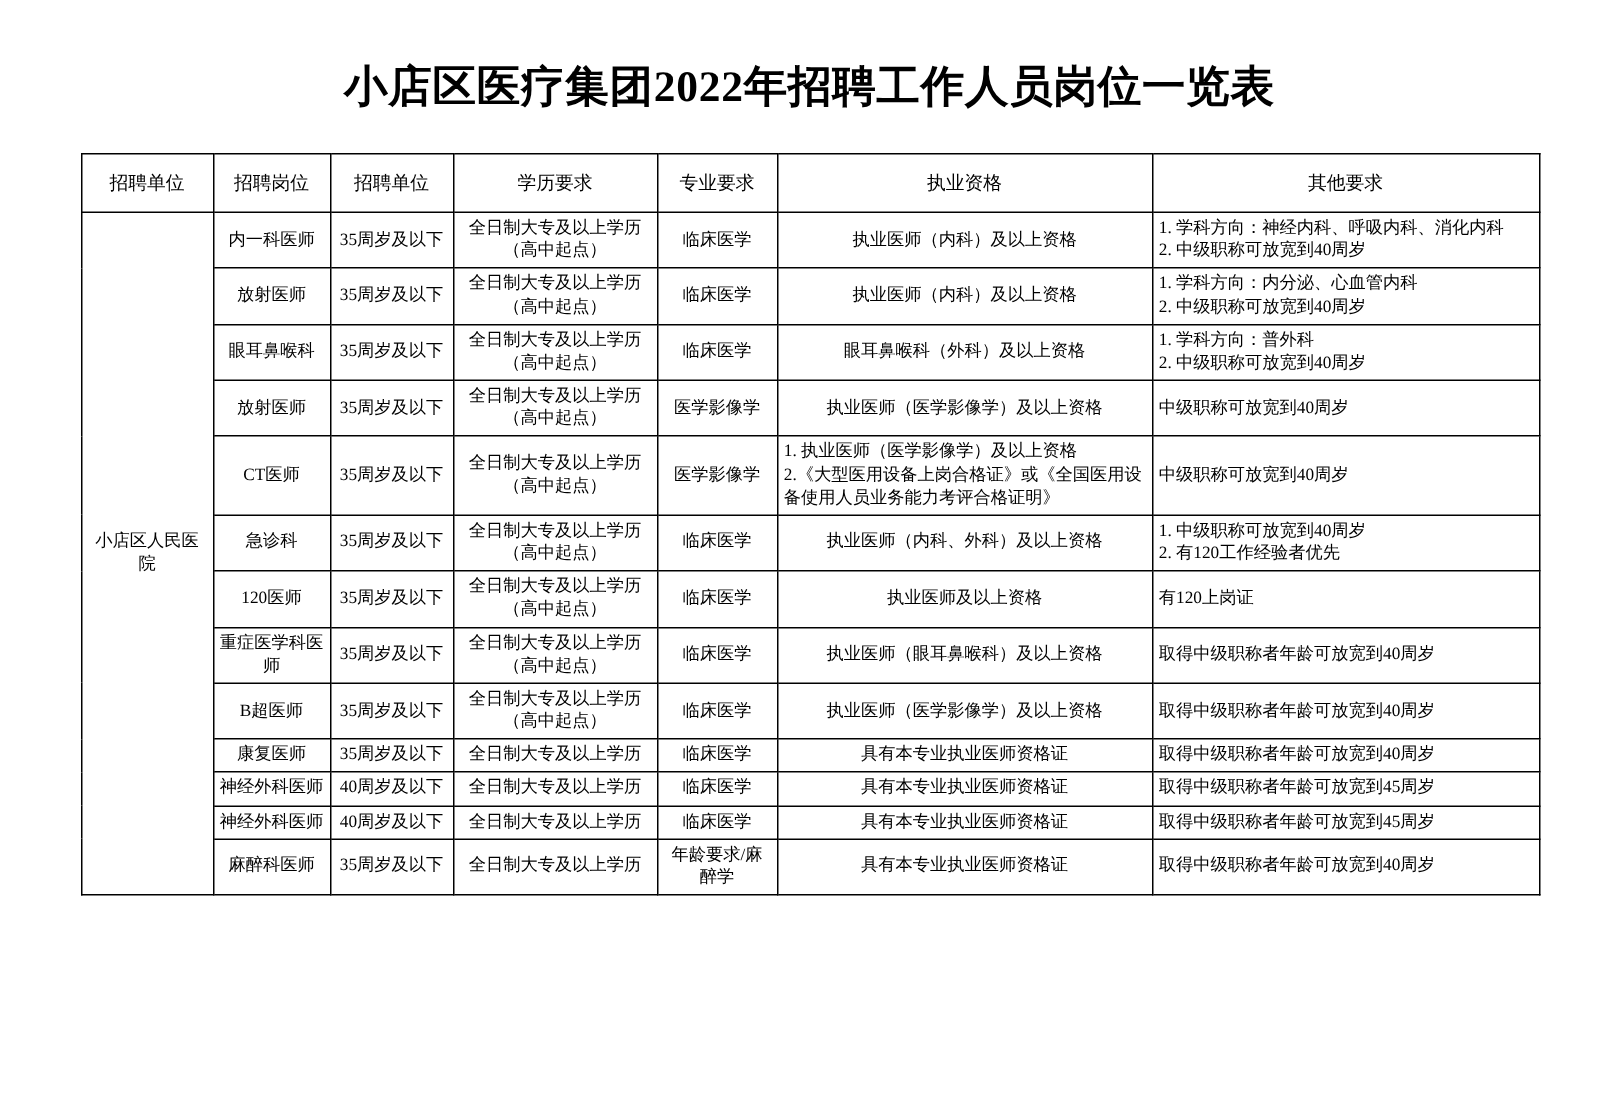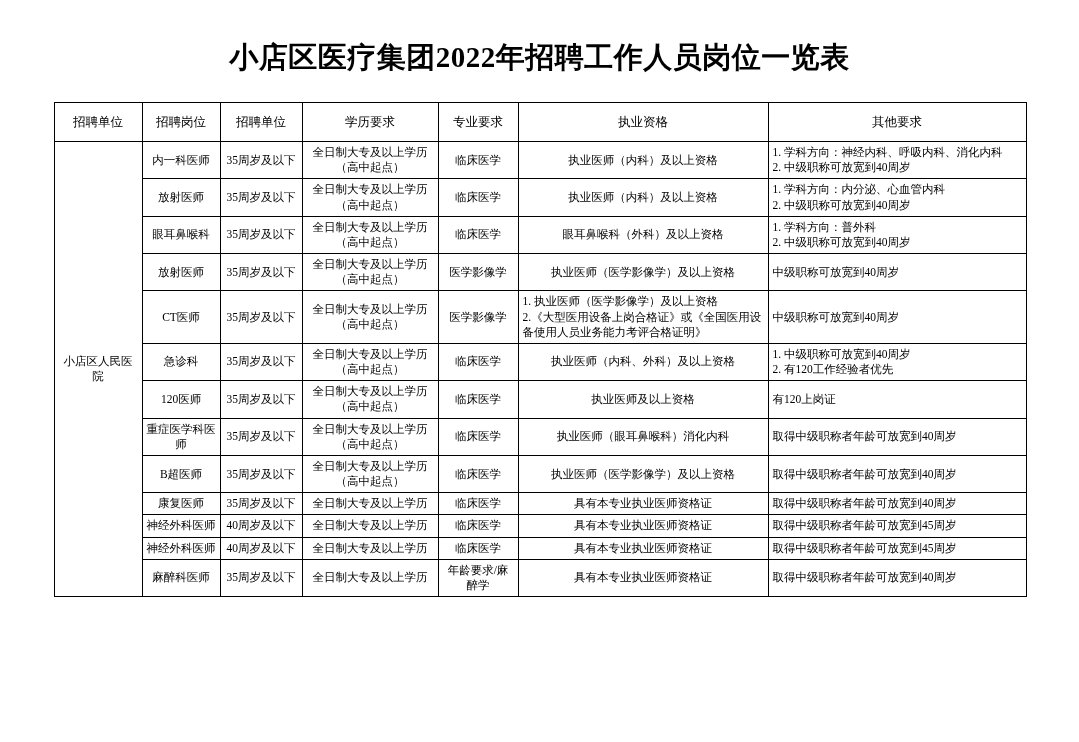--- a/index.html
+++ b/index.html
@@ -166,21 +166,21 @@
             <td class="cell-center multiline">临床医学</td>
             <td class="cell-center multiline">执业医师及以上资格</td>
             <td class="cell-left multiline">有120上岗证</td>
           </tr>
           <tr>
             <td class="cell-center multiline">重症医学科医师</td>
             <td class="cell-center multiline">35周岁及以下</td>
             <td class="cell-center multiline">全日制大专及以上学历
 （高中起点）</td>
             <td class="cell-center multiline">临床医学</td>
-            <td class="cell-center multiline">执业医师（眼耳鼻喉科）消化内科</td>
+            <td class="cell-center multiline">执业医师（眼耳鼻喉科）及以上资格</td>
             <td class="cell-left multiline">取得中级职称者年龄可放宽到40周岁</td>
           </tr>
           <tr>
             <td class="cell-center multiline">B超医师</td>
             <td class="cell-center multiline">35周岁及以下</td>
             <td class="cell-center multiline">全日制大专及以上学历
 （高中起点）</td>
             <td class="cell-center multiline">临床医学</td>
             <td class="cell-center multiline">执业医师（医学影像学）及以上资格</td>
             <td class="cell-left multiline">取得中级职称者年龄可放宽到40周岁</td>

